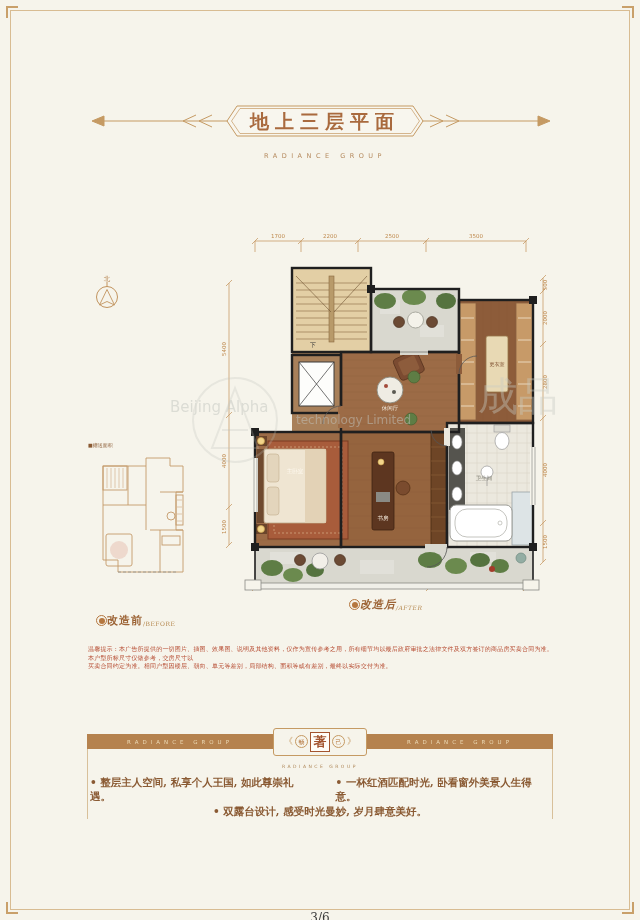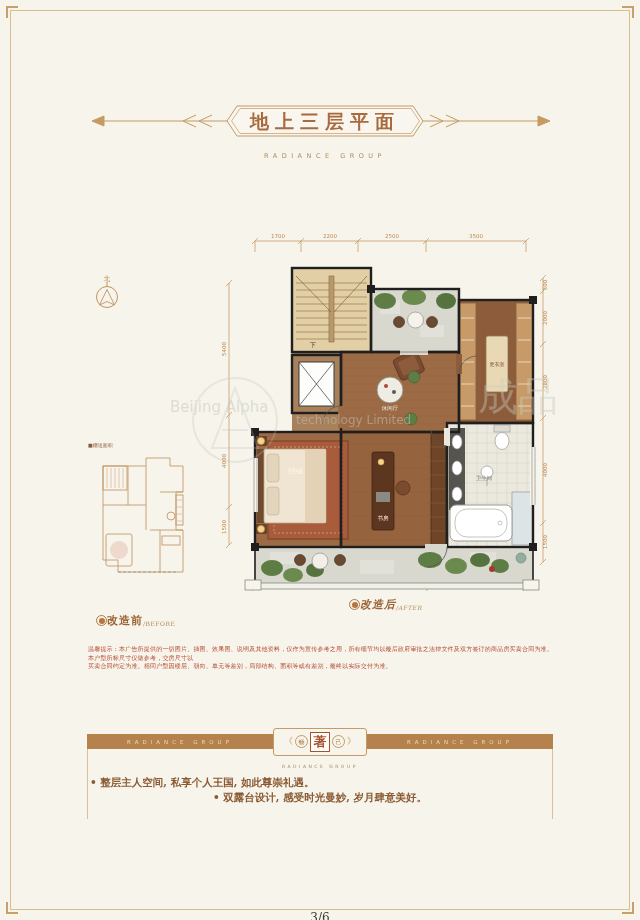--- a/index.html
+++ b/index.html
@@ -36,21 +36,21 @@
   .seal-brk{color:#c59a63;font-size:9px;line-height:1;}
   .seal-round{width:11px;height:11px;border:1px solid #c59a63;border-radius:50%;color:#b5773f;
               font-size:6px;line-height:11px;text-align:center;}
   .seal-square{width:18px;height:18px;border:1.2px solid #a3542f;background:#fffdf8;color:#a3542f;
                font-size:13px;font-weight:bold;line-height:18px;text-align:center;}
   .banner-caption{left:87px;top:764px;width:466px;text-align:center;font-size:4.5px;
                   letter-spacing:2.5px;color:#b08a5c;font-family:"DejaVu Sans","Liberation Sans",sans-serif;}
   .side-line{width:1px;background:#d8c09a;top:734px;height:85px;}
   
   .points{left:90px;top:776px;width:460px;color:#8a5a33;font-size:10.5px;font-weight:600;}
-  .points-row1{display:flex;justify-content:center;gap:24px;flex-direction:column;}
+  .points-row1{display:flex;justify-content:center;gap:24px;}
   .points-row2{text-align:center;margin-top:1px;}
   
   .page-num{left:0;top:911px;width:640px;text-align:center;font-size:12px;color:#3a3a3a;}
   svg text{font-family:"DejaVu Sans","Liberation Sans",sans-serif;}
   svg text.cjk{font-family:"DejaVu Serif","Liberation Serif",serif;}
 </style>
 </head>
 <body>
 
 <div class="frame"></div>
@@ -331,19 +331,20 @@
     <span class="seal-round">己</span>
     <span class="seal-brk">》</span>
   </span>
   <span class="banner-text">RADIANCE GROUP</span>
 </div>
 <div class="abs banner-caption">RADIANCE GROUP</div>
 
 <div class="abs points">
   <div class="points-row1">
     <span>• 整层主人空间, 私享个人王国, 如此尊崇礼遇。</span>
+    <span>• 一杯红酒匹配时光, 卧看窗外美景人生得意。</span>
   </div>
   <div class="points-row2">
     <span>• 双露台设计, 感受时光曼妙, 岁月肆意美好。</span>
   </div>
 </div>
 
 <div class="abs page-num">3/6</div>
 
 </body></html>

